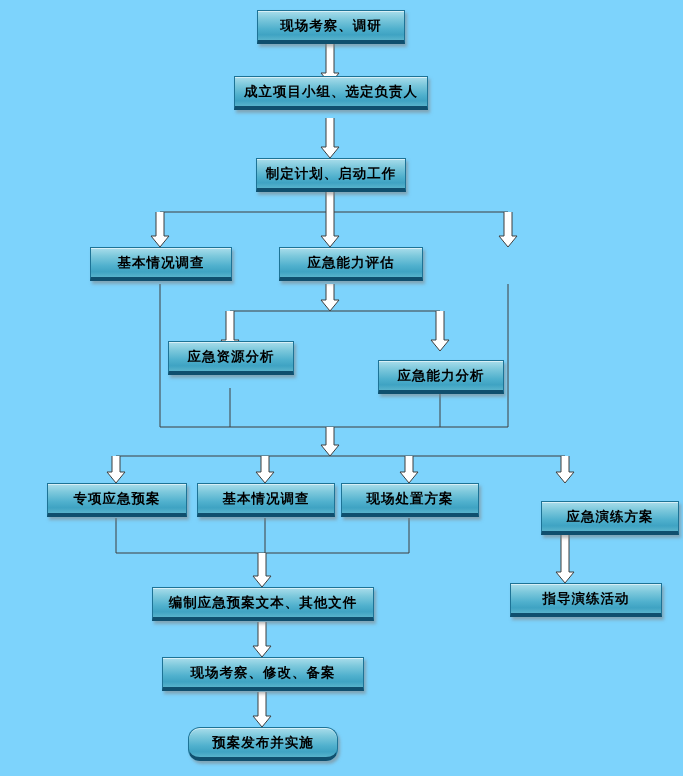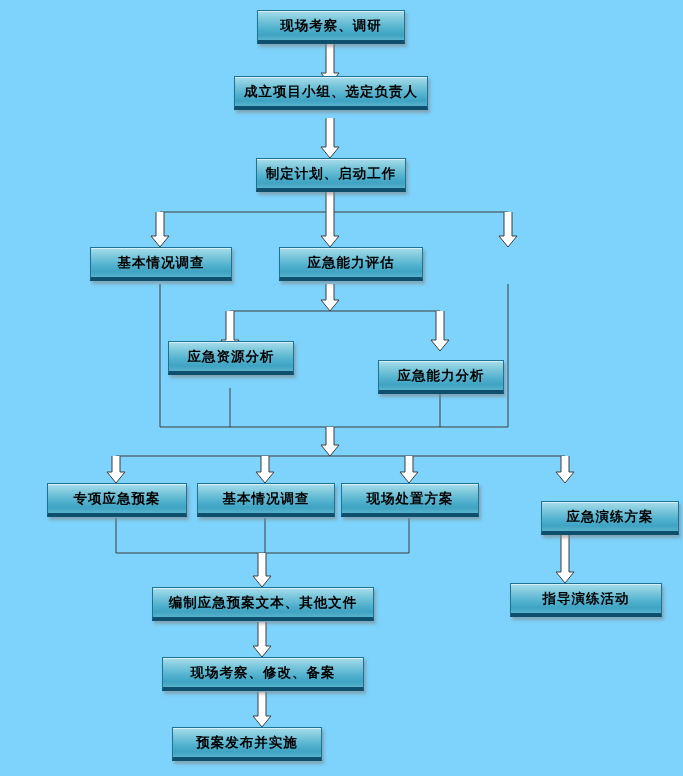--- a/index.html
+++ b/index.html
@@ -73,15 +73,15 @@
   <div class="node" style="left:259px;top:247px;width:142px;margin-left:20px;">应急能力评估</div>
   <div class="node" style="left:168px;top:341px;width:124px;">应急资源分析</div>
   <div class="node" style="left:378px;top:351px;width:124px;margin-top:9px;">应急能力分析</div>
   <div class="node" style="left:47px;top:483px;width:138px;">专项应急预案</div>
   <div class="node" style="left:197px;top:483px;width:136px;">基本情况调查</div>
   <div class="node" style="left:341px;top:483px;width:136px;">现场处置方案</div>
   <div class="node" style="left:497px;top:501px;width:136px;margin-left:44px;">应急演练方案</div>
   <div class="node" style="left:490px;top:583px;width:150px;margin-left:20px;">指导演练活动</div>
   <div class="node" style="left:152px;top:587px;width:220px;">编制应急预案文本、其他文件</div>
   <div class="node" style="left:162px;top:657px;width:200px;">现场考察、修改、备案</div>
-  <div class="node" style="left:172px;top:727px;width:148px;">预案发布并实施</div>
+  <div class="node" style="left:188px;top:727px;width:148px;border-radius:12px;">预案发布并实施</div>
 
 </div>
 
 </body></html>

